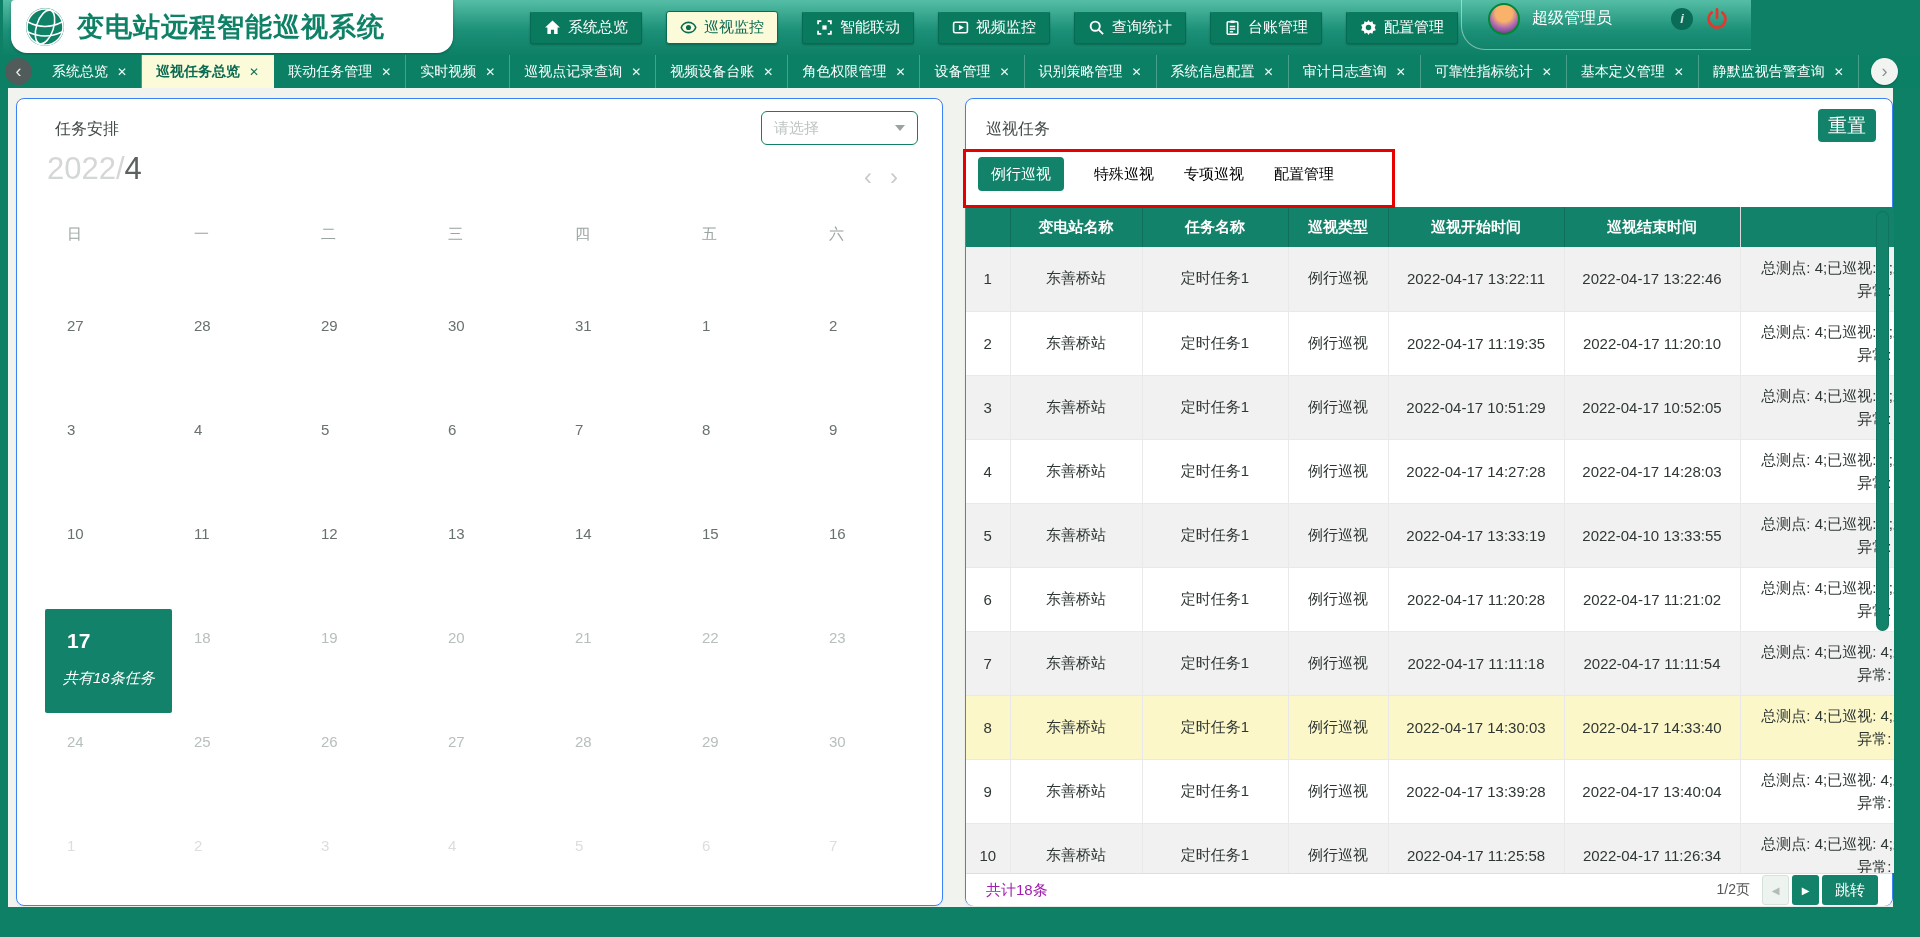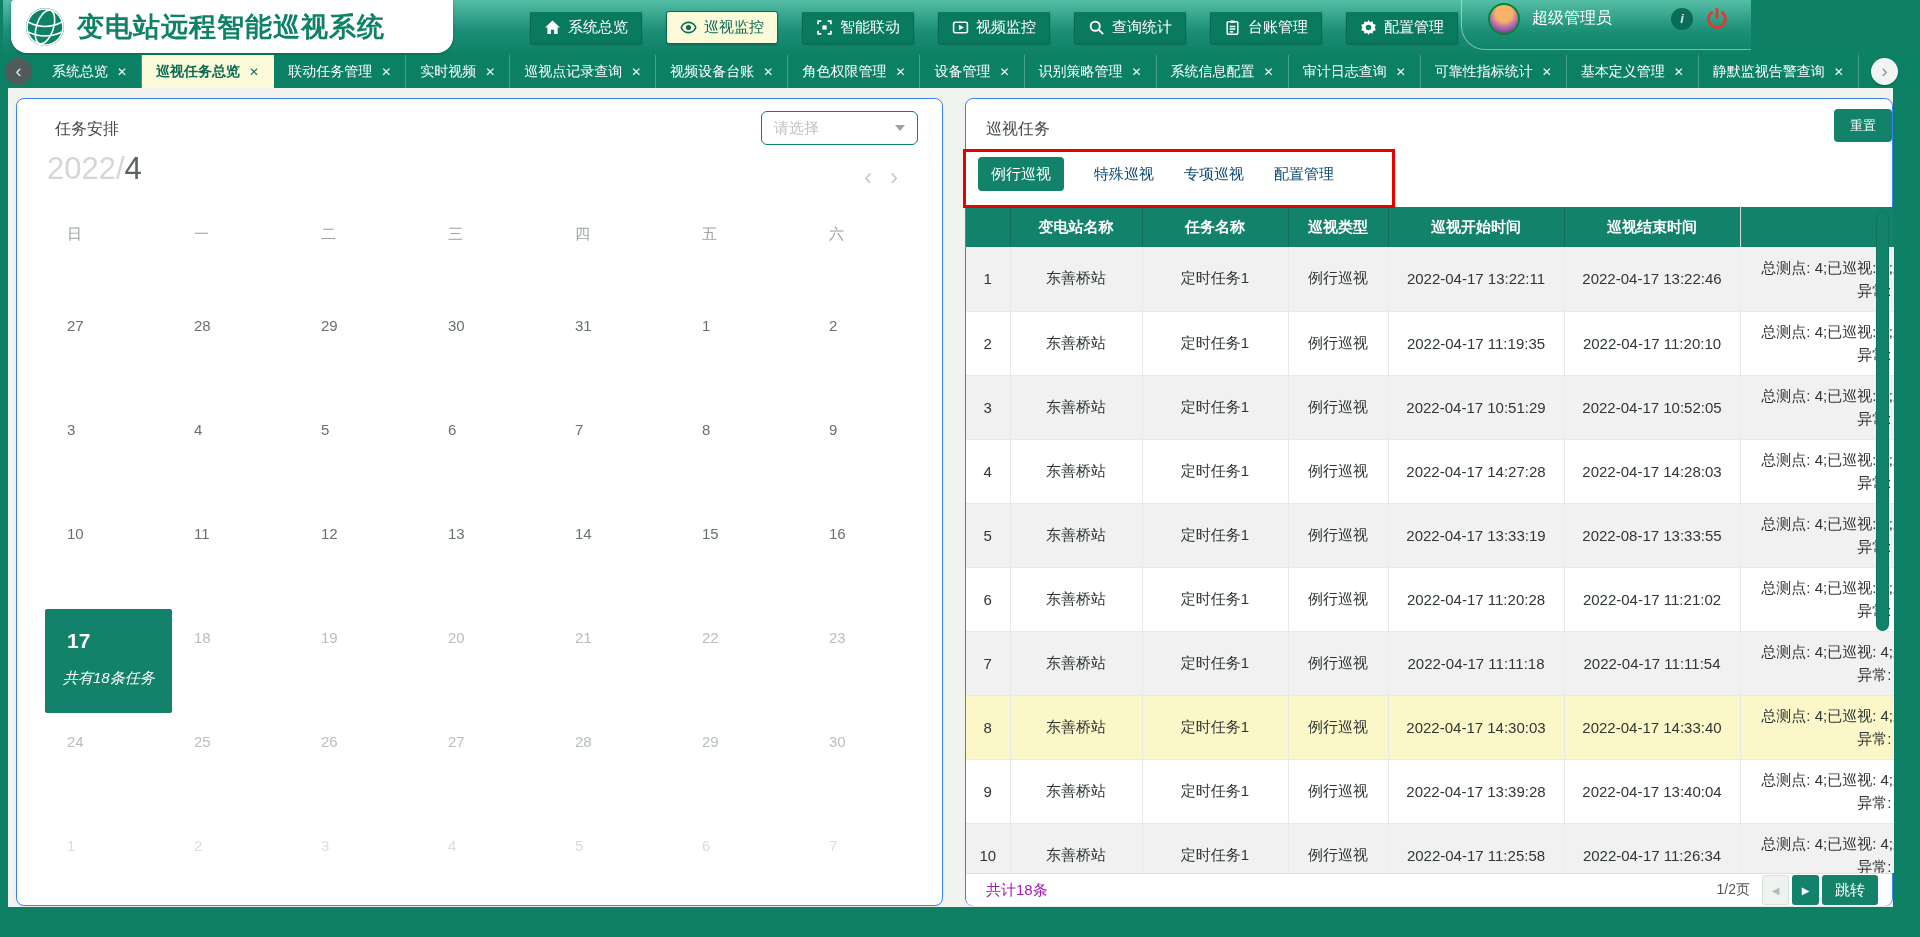--- a/index.html
+++ b/index.html
@@ -73,26 +73,26 @@
   .daycell.normal { color:#68716E; }
   .daycell.muted  { color:#B7BFBC; }
   .daycell.faint  { color:#DADEDC; }
   .daycell.selected { background:#12826A; color:#fff; border-radius:2px; }
   .daycell.selected .dnum { font-weight:bold; font-size:21px; }
   .daycell .note { display:block; margin-top:16px; margin-left:-4px; font-size:15px;
     font-style:italic; font-weight:normal; white-space:nowrap; }
 
   
   .rp-title { left:20px; top:20px; }
-  .reset-btn { position:absolute; right:0; top:10px; width:58px; height:33px;
-    background:#12826A; color:#fff; font-size:13px; border:none; border-radius:4px; cursor:pointer; }
+  .reset-btn { position:absolute; right:16px; top:10px; width:58px; height:33px;
+    background:#12826A; color:#fff; font-size:19px; border:none; border-radius:4px; cursor:pointer; }
   .annotation-box { position:absolute; left:-3px; top:50px; width:432px; height:59px;
     border:3px solid #E60000; pointer-events:none; z-index:5; }
   .filtertabs { position:absolute; left:12px; top:58px; height:34px; display:flex; gap:30px; align-items:center; }
-  .ftab { font-size:15px; color:#0c4a6e; cursor:pointer; line-height:34px; white-space:nowrap; }
+  .ftab { font-size:15px; color:#000000; cursor:pointer; line-height:34px; white-space:nowrap; }
   .ftab.active { background:#12826A; color:#fff; border-radius:4px; padding:0 13px; height:34px; }
 
   table.grid { position:absolute; left:0; top:108px; width:928px; border-collapse:collapse; table-layout:fixed; }
   .c0{width:44px;} .c1{width:132px;} .c2{width:146px;} .c3{width:100px;} .c4{width:176px;} .c5{width:176px;} .c6{width:154px;}
   thead th { height:40px; background:#12826A; color:#fff; font-size:15px; font-weight:bold;
     border-right:1px solid rgba(0,0,0,.14); }
   thead th:last-child { border-right:none; }
   thead th.th-result { overflow:hidden; }
   thead th.th-result .inner { text-align:right; transform:translateX(108px); white-space:nowrap; }
   .tbody-clip { position:absolute; left:0; top:148px; width:928px; height:626px; overflow:hidden; }
@@ -442,21 +442,21 @@
                   <div class="inner" style="white-space: pre;">总测点: 4;已巡视: 4;未
 异常: 4;</div>
                 </td>
               </tr>
               <tr class="shade-grey">
                 <td>5</td>
                 <td>东善桥站</td>
                 <td>定时任务1</td>
                 <td>例行巡视</td>
                 <td>2022-04-17 13:33:19</td>
-                <td>2022-08-17 13:33:55</td>
+                <td>2022-04-10 13:33:55</td>
                 <td class="cell-result">
                   <div class="inner" style="white-space: pre;">总测点: 4;已巡视: 4;未
 异常: 4;</div>
                 </td>
               </tr>
               <tr class="shade-white">
                 <td>6</td>
                 <td>东善桥站</td>
                 <td>定时任务1</td>
                 <td>例行巡视</td>

